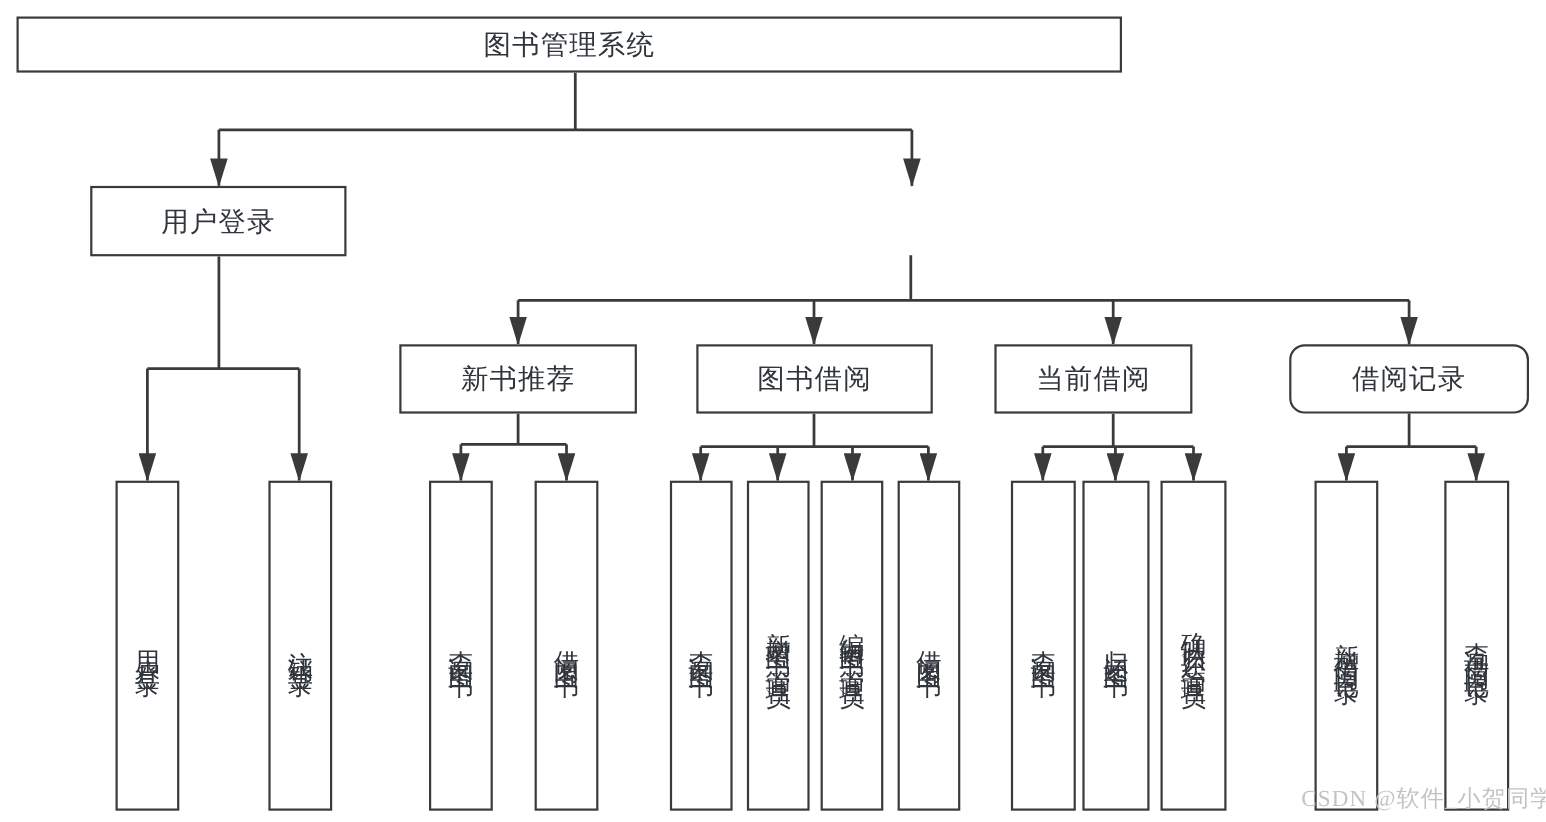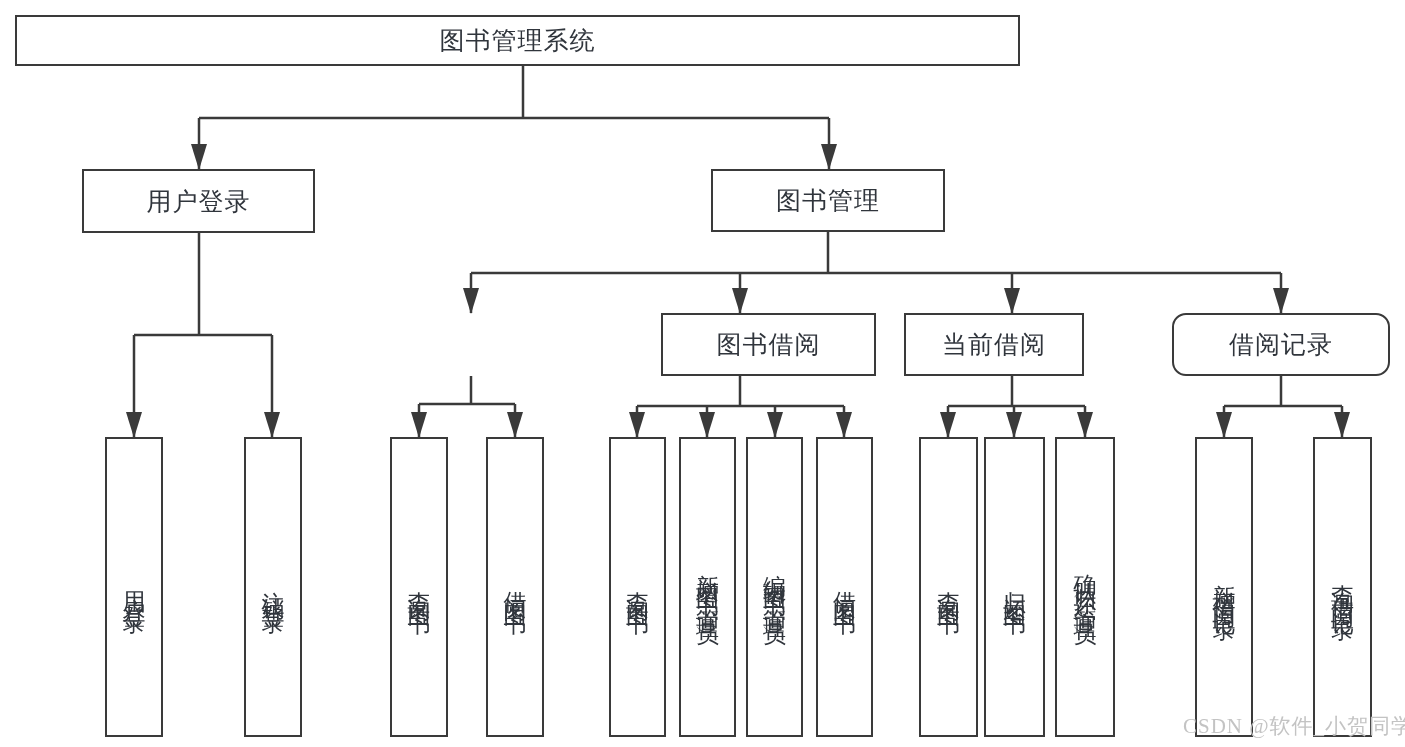--- a/index.html
+++ b/index.html
@@ -69,23 +69,23 @@
       <line x1="1085" y1="406" x2="1085" y2="437" marker-end="url(#ah)"></line>
 
       <line x1="1224" y1="406" x2="1224" y2="437" marker-end="url(#ah)"></line>
       <line x1="1342" y1="406" x2="1342" y2="437" marker-end="url(#ah)"></line>
     </g>
   </svg>
 
   <div class="box h-box" style="left:15px;top:15px;width:1005px;height:51px;">图书管理系统</div>
 
   <div class="box h-box" style="left:82px;top:169px;width:233px;height:64px;">用户登录</div>
-  <div class="box h-box" style="left:711px;top:169px;width:234px;height:63px;">图书管理</div>
 
-  <div class="box h-box" style="left:633px;top:313px;width:215px;height:63px;margin-left:28px;">图书借阅</div>
+  <div class="box h-box" style="left:363px;top:313px;width:216px;height:63px;">新书推荐</div>
+  <div class="box h-box" style="left:633px;top:313px;width:215px;height:63px;">图书借阅</div>
   <div class="box h-box" style="left:904px;top:313px;width:180px;height:63px;">当前借阅</div>
   <div class="box h-box" style="left:1172px;top:313px;width:218px;height:63px;border-radius:14px;">借阅记录</div>
 
   <div class="box v-box" style="left:105px;top:437px;width:58px;height:300px;">用户登录</div>
   <div class="box v-box" style="left:244px;top:437px;width:58px;height:300px;">注销登录</div>
 
   <div class="box v-box" style="left:390px;top:437px;width:58px;height:300px;">查询图书</div>
   <div class="box v-box" style="left:486px;top:437px;width:58px;height:300px;">借阅图书</div>
 
   <div class="box v-box" style="left:609px;top:437px;width:57px;height:300px;">查询图书</div>

